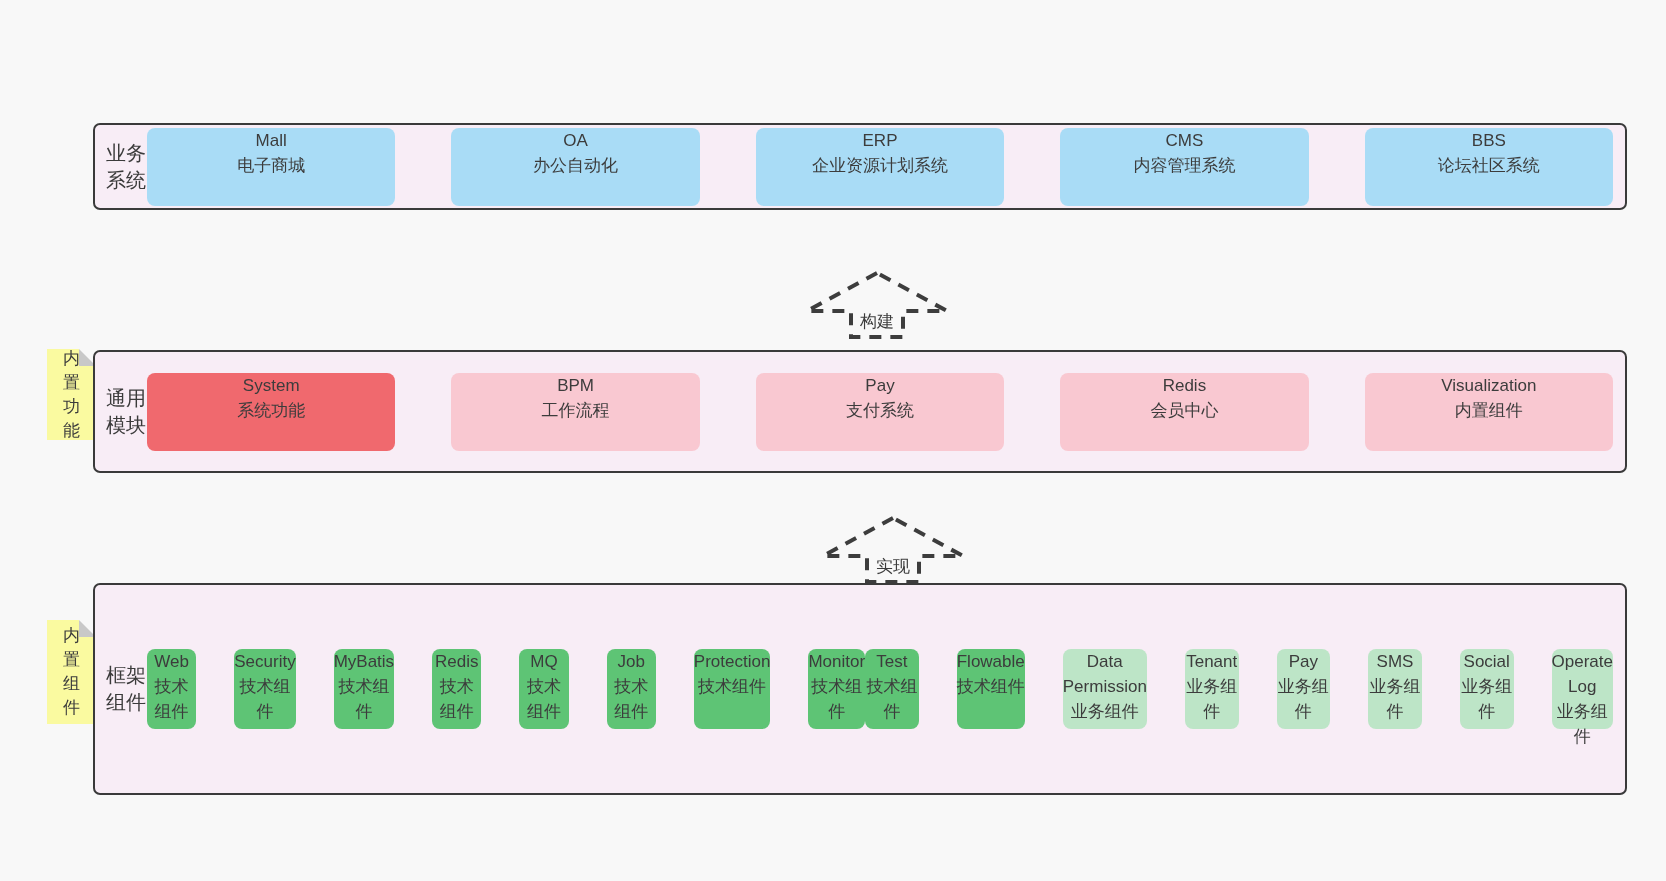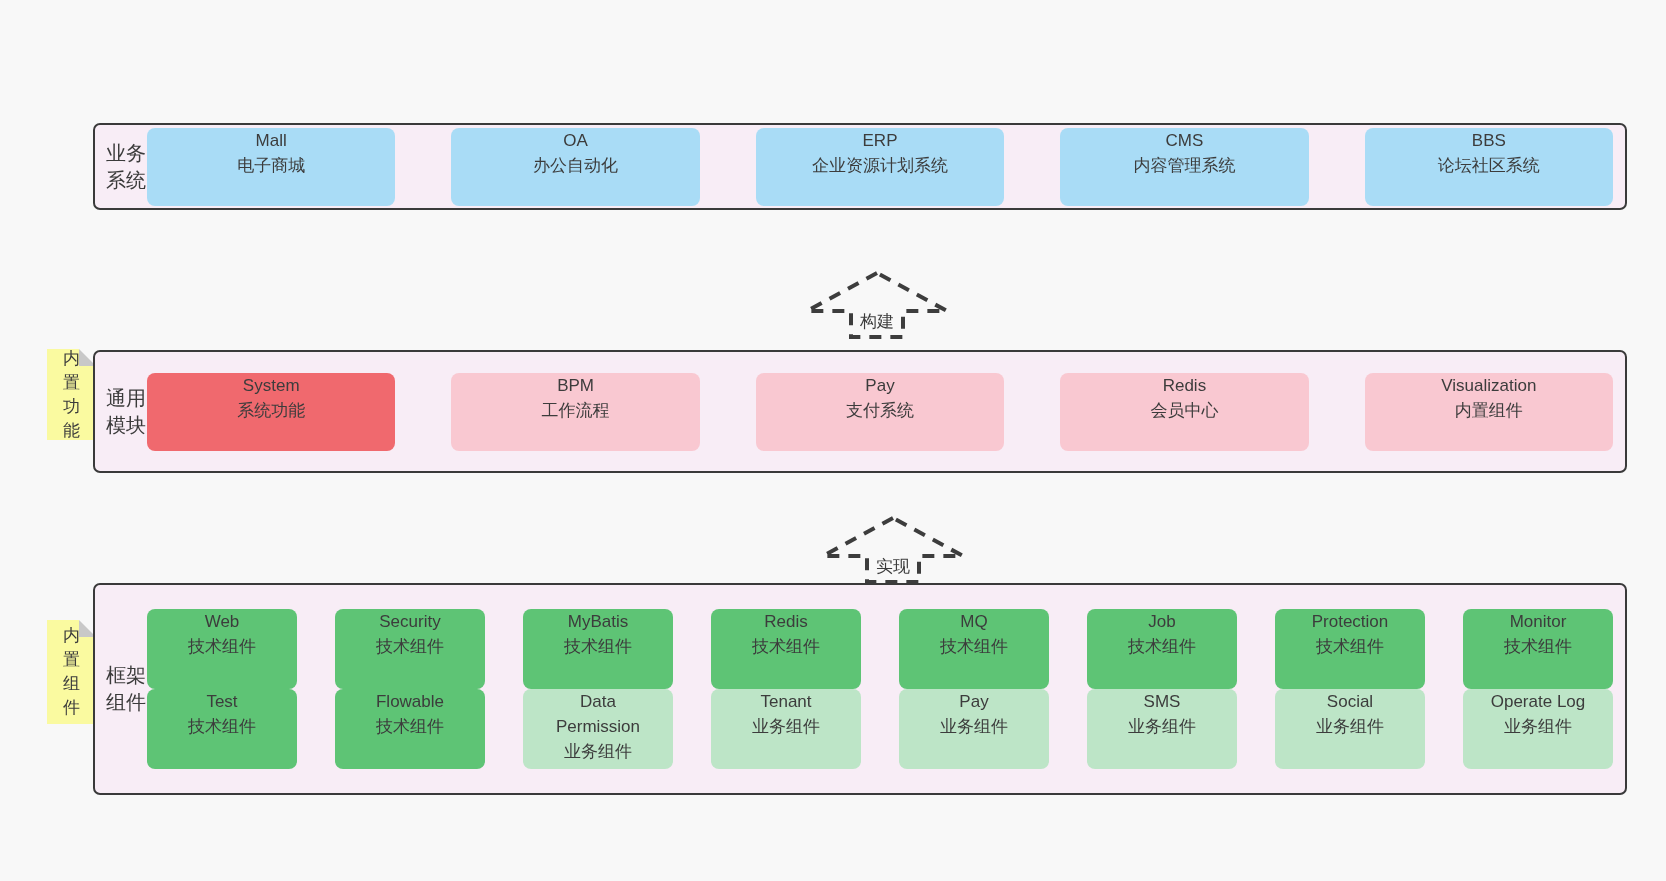--- a/index.html
+++ b/index.html
@@ -16,21 +16,21 @@
   }
   .layer-1{top:123px;height:87px;}
   .layer-2{top:350px;height:123px;}
   .layer-3{top:583px;height:212px;}
   .v-label{
     width:42px;flex:0 0 42px;font-size:20px;line-height:27px;
     text-align:center;word-break:break-all;letter-spacing:0;
     color:#3b3b3b;
   }
   .boxes{flex:1;display:flex;gap:56px;align-items:center;}
-  .grid{flex:1;display:flex;flex-direction:column;}
+  .grid{flex:1;display:flex;flex-direction:row;}
   .row{display:flex;gap:38px;align-items:center;}
   .box{
     flex:1;height:78px;border-radius:8px;
     display:flex;flex-direction:column;align-items:center;
     text-align:center;font-size:17px;line-height:25px;
   }
   .row .box{height:80px;}
   .bn{white-space:pre-line;}
   .blue{background:#a9dcf6;}
   .red{background:#f0696e;}

